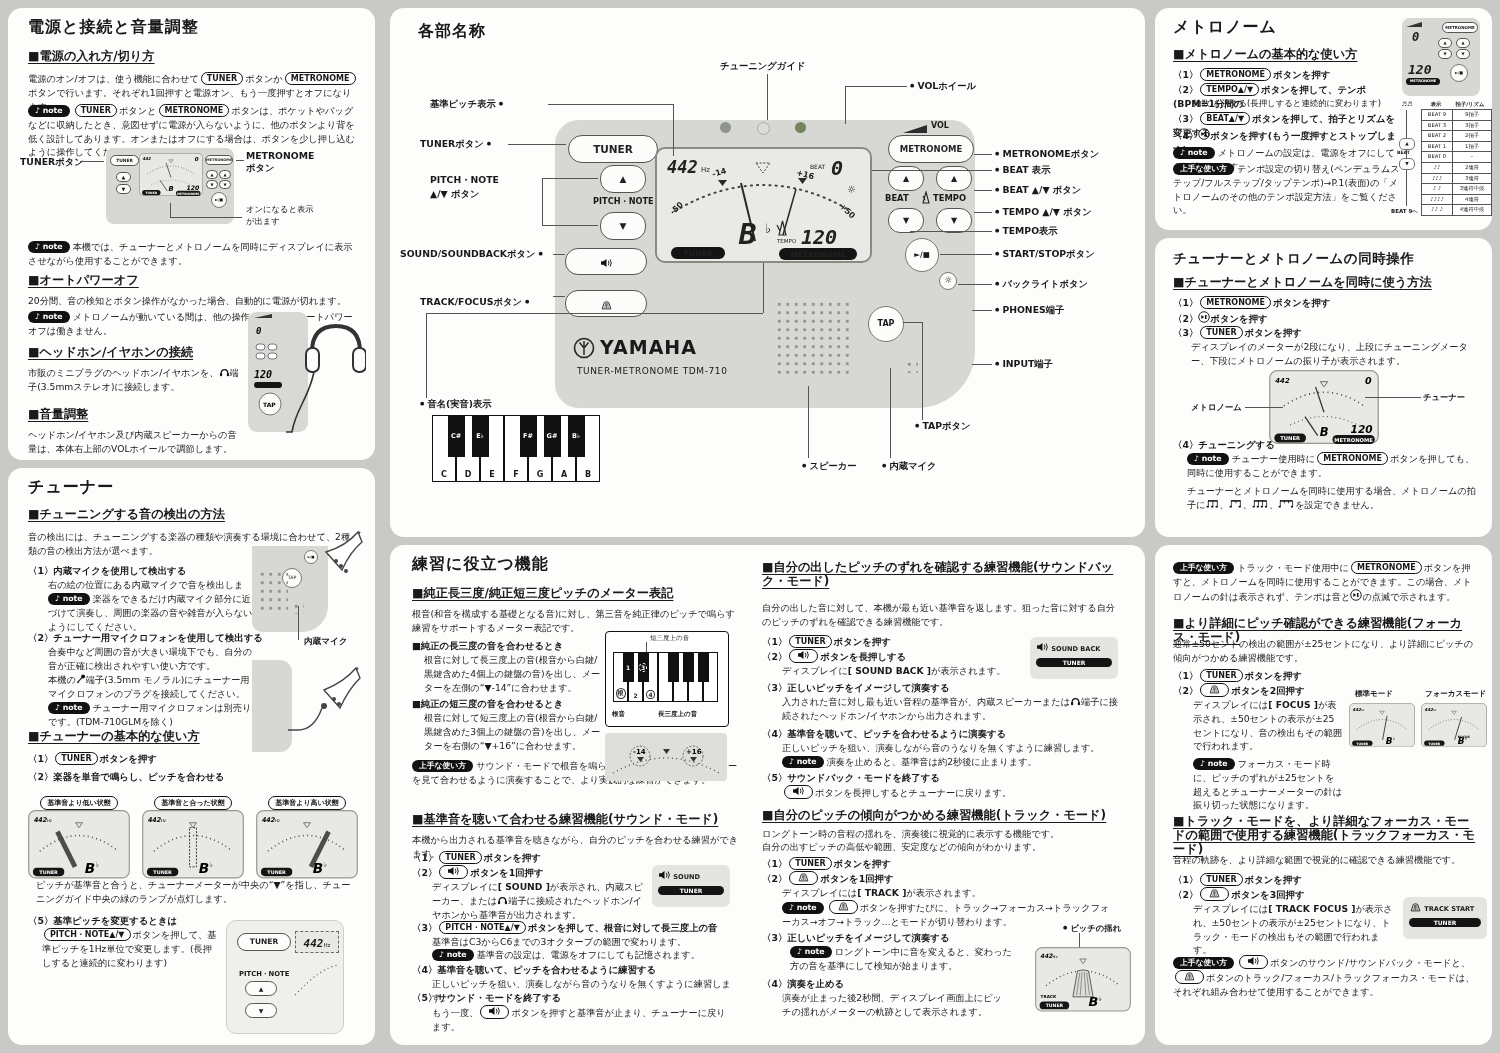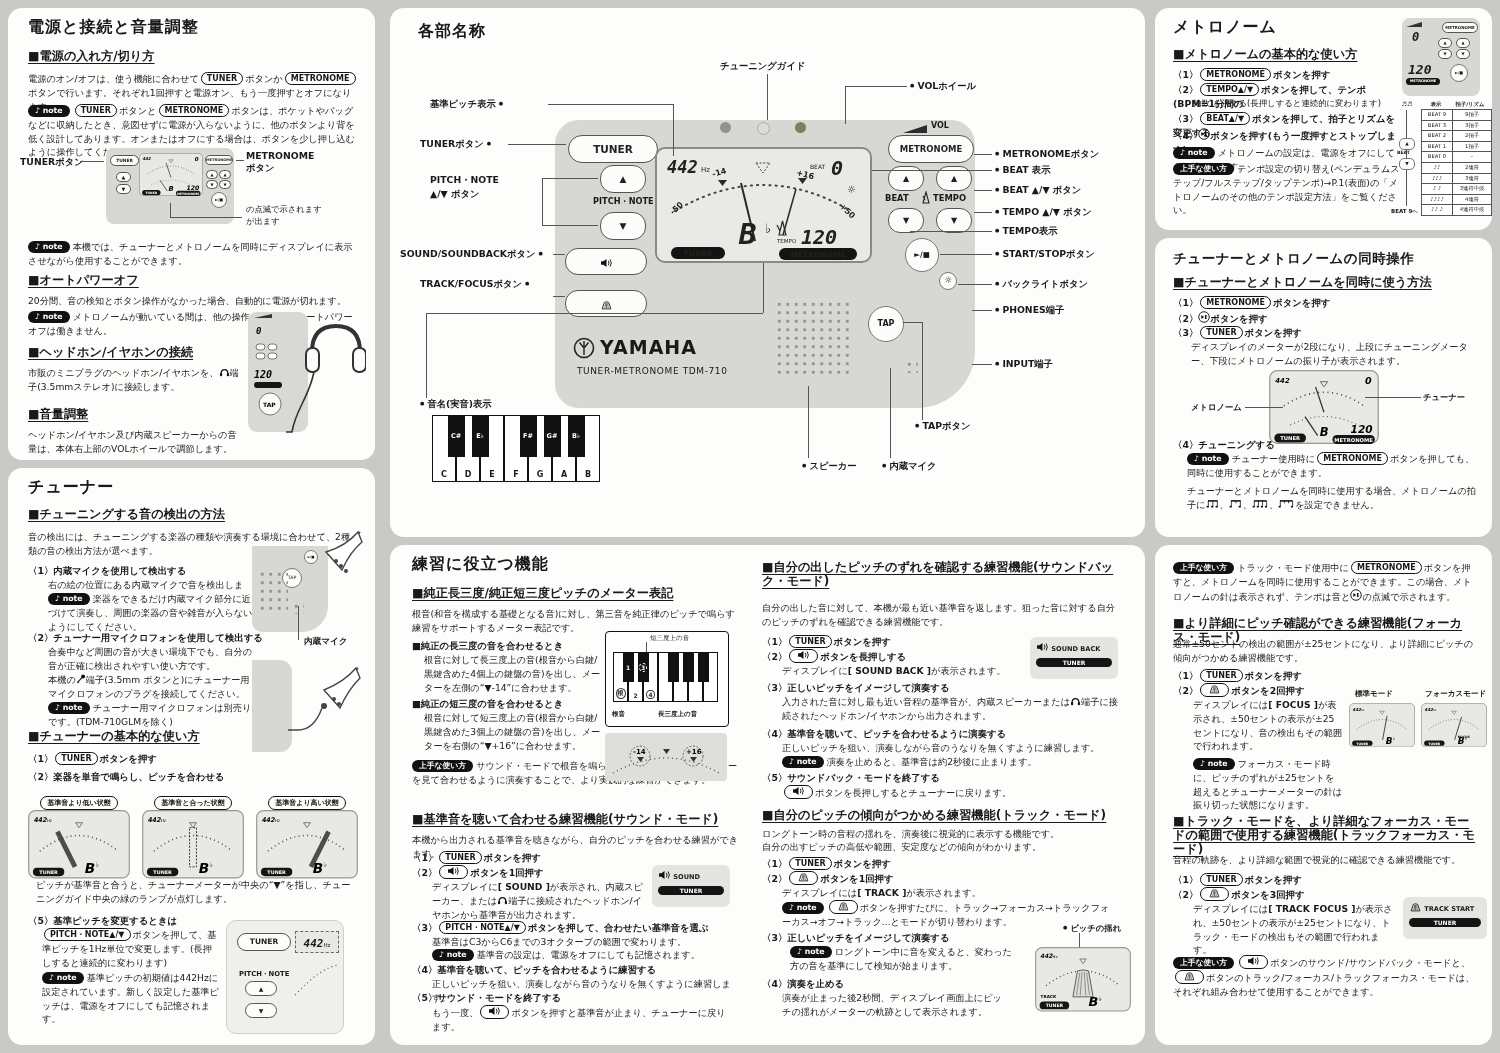--- a/index.html
+++ b/index.html
@@ -90,21 +90,21 @@
       <span class="pill-ui" style="left:113px;top:22px;width:10px;height:7px;font-size:4px;line-height:7px">▲</span>
       <span class="pill-ui" style="left:100px;top:32px;width:10px;height:7px;font-size:4px;line-height:7px">▼</span>
       <span class="pill-ui" style="left:113px;top:32px;width:10px;height:7px;font-size:4px;line-height:7px">▼</span>
       <span class="crc" style="left:105px;top:44px;width:14px;height:14px;font-size:4px;line-height:14px">►/■</span>
     </div>
     <div class="ln" style="left:216px;top:12px;width:8px;height:1px"></div>
     <div class="ll" style="left:226px;top:2px">METRONOME</div>
     <div class="ll" style="left:226px;top:14px">ボタン</div>
     <div class="ln" style="left:150px;top:55px;width:1px;height:14px"></div>
     <div class="ln" style="left:150px;top:69px;width:72px;height:1px"></div>
-    <div class="ll sm" style="left:226px;top:56px">の点滅で示されます</div>
+    <div class="ll sm" style="left:226px;top:56px">オンになると表示</div>
     <div class="ll sm" style="left:226px;top:68px">が出ます</div>
   </div>
   <div class="tb" style="left:20px;top:232px;width:330px"><span class="bdg">♪ note</span><span>本機では、チューナーとメトロノームを同時にディスプレイに表示させながら使用することができます。</span></div>
   <div class="tb h2" style="left:20px;top:266px">■オートパワーオフ</div>
   <div class="tb" style="left:20px;top:286px;width:330px">20分間、音の検知とボタン操作がなかった場合、自動的に電源が切れます。</div>
   <div class="tb" style="left:20px;top:302px;width:330px"><span class="bdg">♪ note</span><span>メトロノームが動いている間は、他の操作がなくてもオートパワーオフは働きません。</span></div>
   <div class="tb h2" style="left:20px;top:338px">■ヘッドホン/イヤホンの接続</div>
   <div class="tb" style="left:20px;top:358px;width:212px"><span>市販のミニプラグのヘッドホン/イヤホンを、</span><span class="si"><svg viewBox="0 0 12 10" width="11" height="9">
             <path d="M2.2 6.5Q2.2 1.8 6 1.8T9.8 6.5" fill="none" stroke="#111" stroke-width="1.4"></path>
             <rect x="1" y="5.6" width="2.4" height="3.6" rx="1.1" fill="#111"></rect>
@@ -139,21 +139,21 @@
   <div class="tb" style="left:20px;top:62px;width:330px">音の検出には、チューニングする楽器の種類や演奏する環境に合わせて、2種類の音の検出方法が選べます。</div>
   <div class="tb st" style="left:20px;top:96px;width:250px">〈1〉内蔵マイクを使用して検出する</div>
   <div class="tb" style="left:40px;top:110px;width:210px">右の絵の位置にある内蔵マイクで音を検出します。</div>
   <div class="tb" style="left:40px;top:124px;width:210px"><span class="bdg">♪ note</span><span>楽器をできるだけ内蔵マイク部分に近づけて演奏し、周囲の楽器の音や雑音が入らないようにしてください。</span></div>
   <div class="tb st" style="left:20px;top:163px;width:260px">〈2〉チューナー用マイクロフォンを使用して検出する</div>
   <div class="tb" style="left:40px;top:177px;width:208px">合奏中など周囲の音が大きい環境下でも、自分の音が正確に検出されやすい使い方です。</div>
   <div class="tb" style="left:40px;top:205px;width:208px"><span>本機の</span><span class="si"><svg viewBox="0 0 11 11" width="10" height="10">
             <path d="M1.5 9.5 L7 3.5" stroke="#111" stroke-width="1.2"></path>
             <circle cx="7.8" cy="2.8" r="2.2" fill="#111"></circle>
             <path d="M1.5 9.5 l2.2 .7 -1.5 -2.2z" fill="#111"></path>
-          </svg></span><span>端子(3.5mm ボタンと)にチューナー用マイクロフォンのプラグを接続してください。</span></div>
+          </svg></span><span>端子(3.5mm モノラル)にチューナー用マイクロフォンのプラグを接続してください。</span></div>
   <div class="tb" style="left:40px;top:233px;width:208px"><span class="bdg">♪ note</span><span>チューナー用マイクロフォンは別売りです。(TDM-710GLMを除く)</span></div>
 
   <div style="position:absolute;left:244px;top:68px;width:112px;height:118px">
     <div class="dev" style="left:0;top:10px;width:76px;height:86px;border-radius:0 0 26px 10px">
       <span class="crc" style="left:52px;top:4px;width:12px;height:12px;font-size:3.4px;line-height:12px">►/■</span>
       <span class="crc" style="left:30px;top:22px;width:18px;height:18px;font-size:4.6px;line-height:18px">TAP</span>
       <div class="dots" style="left:6px;top:24px;width:30px;height:40px"></div>
       <div class="dots" style="left:40px;top:56px;width:12px;height:12px"></div>
     </div>
     <svg style="position:absolute;left:48px;top:-6px" width="64" height="56">
@@ -226,21 +226,20 @@
               <text x="58" y="64" font-size="14" font-weight="bold" font-style="italic">B</text>
               <text x="69" y="58" font-size="7">♭</text>
               <rect x="5" y="59" width="32" height="8.5" rx="4.2" fill="#151515"></rect>
               <text x="21" y="65.4" font-size="5" fill="#fff" text-anchor="middle" font-weight="bold">TUNER</text>
             </svg></span>
     </div>
   </div>
   <div class="tb" style="left:28px;top:410px;width:322px">ピッチが基準音と合うと、チューナーメーターが中央の“▼”を指し、チューニングガイド中央の緑のランプが点灯します。</div>
   <div class="tb st" style="left:20px;top:446px;width:300px">〈5〉基準ピッチを変更するときは</div>
   <div class="tb" style="left:34px;top:460px;width:178px"><span class="sp">PITCH・NOTE▲/▼</span><span>ボタンを押して、基準ピッチを1Hz単位で変更します。(長押しすると連続的に変わります)</span></div>
-  <div class="tb" style="left:34px;top:503px;width:178px"><span class="bdg">♪ note</span><span>基準ピッチの初期値は442Hzに設定されています。新しく設定した基準ピッチは、電源をオフにしても記憶されます。</span></div>
   <div style="position:absolute;left:218px;top:452px;width:116px;height:112px;background:#efefec;border:1px solid #cfcfc9;border-radius:10px">
     <span class="pill-ui" style="left:10px;top:12px;width:52px;height:16px;font-size:7.5px;line-height:16px">TUNER</span>
     <span class="ll" style="left:12px;top:48px;font-size:6.8px">PITCH・NOTE</span>
     <span class="pill-ui" style="left:18px;top:60px;width:30px;height:13px;font-size:6px;line-height:13px">▲</span>
     <span class="pill-ui" style="left:18px;top:82px;width:30px;height:13px;font-size:6px;line-height:13px">▼</span>
     <span style="position:absolute;left:68px;top:10px;width:42px;height:20px;border:1.2px dashed #666;background:#e8e8e5;text-align:center">
       <span class="seg" style="font-size:11px">442</span><span style="font-size:5.5px">Hz</span>
     </span>
     <svg style="position:absolute;left:64px;top:36px" width="48" height="40">
       <path d="M4 38 Q30 10 48 8" fill="none" stroke="#666" stroke-width="1.4" stroke-dasharray="1 3.2"></path>
@@ -378,21 +377,21 @@
   <div class="ln" style="left:455px;top:78px;width:1px;height:38px"></div>
   <div class="ll r da" style="left:30px;top:130px;width:82px">TUNERボタン</div>
   <div class="ln" style="left:118px;top:136px;width:58px;height:1px"></div>
   <div class="ll r" style="left:40px;top:166px;width:108px">PITCH・NOTE</div>
   <div class="ll r" style="left:40px;top:180px;width:108px">▲/▼ ボタン</div>
   <div class="ln" style="left:152px;top:170px;width:1px;height:47px"></div>
   <div class="ln" style="left:152px;top:170px;width:56px;height:1px"></div>
   <div class="ln" style="left:152px;top:217px;width:56px;height:1px"></div>
   <div class="ll r da" style="left:10px;top:240px;width:148px">SOUND/SOUNDBACKボタン</div>
   <div class="ln" style="left:163px;top:246px;width:12px;height:1px"></div>
-  <div class="ll r da" style="left:30px;top:270px;width:128px">TRACK/FOCUSボタン</div>
+  <div class="ll r da" style="left:30px;top:288px;width:128px">TRACK/FOCUSボタン</div>
   <div class="ln" style="left:163px;top:288px;width:12px;height:1px"></div>
   <div class="ll db" style="left:30px;top:390px">音名(実音)表示</div>
   <div class="ln" style="left:36px;top:305px;width:1px;height:85px"></div>
   <div class="ln" style="left:36px;top:305px;width:337px;height:1px"></div>
   <div class="ln" style="left:373px;top:255px;width:1px;height:50px"></div>
 
   <div class="ll db" style="left:605px;top:140px">METRONOMEボタン</div>
   <div class="ln" style="left:584px;top:146px;width:18px;height:1px"></div>
   <div class="ll db" style="left:605px;top:156px">BEAT 表示</div>
   <div class="ln" style="left:482px;top:162px;width:120px;height:1px"></div>
@@ -483,21 +482,21 @@
             <rect x="1" y="5.6" width="2.4" height="3.6" rx="1.1" fill="#111"></rect>
             <rect x="8.6" y="5.6" width="2.4" height="3.6" rx="1.1" fill="#111"></rect>
           </svg></span><span>端子に接続されたヘッドホン/イヤホンから基準音が出力されます。</span></div>
   <div class="modecard" style="left:262px;top:320px;width:78px;height:42px">
     <div class="mrow"><span class="si"><svg viewBox="0 0 14 11" width="13" height="10">
               <path d="M1 3.5h2.6L7 1v9L3.6 7.5H1z" fill="#111"></path>
               <path d="M9 3q1.6 2.5 0 5M11 1.6q2.6 3.9 0 7.8" stroke="#111" fill="none" stroke-width="1"></path>
             </svg></span> <span>SOUND</span></div>
     <span class="mpill">TUNER</span>
   </div>
-  <div class="tb st" style="left:22px;top:376px"><span>〈3〉</span><span class="sp">PITCH・NOTE▲/▼</span><span>ボタンを押して、合わせたい基準音を選ぶ</span></div>
+  <div class="tb st" style="left:22px;top:376px"><span>〈3〉</span><span class="sp">PITCH・NOTE▲/▼</span><span>ボタンを押して、根音に対して長三度上の音</span></div>
   <div class="tb" style="left:42px;top:390px;width:300px">基準音はC3からC6までの3オクターブの範囲で変わります。</div>
   <div class="tb" style="left:42px;top:403px;width:300px"><span class="bdg">♪ note</span><span>基準音の設定は、電源をオフにしても記憶されます。</span></div>
   <div class="tb st" style="left:22px;top:418px">〈4〉基準音を聴いて、ピッチを合わせるように練習する</div>
   <div class="tb" style="left:42px;top:432px;width:300px">正しいピッチを狙い、演奏しながら音のうなりを無くすように練習します。</div>
   <div class="tb st" style="left:22px;top:446px">〈5〉サウンド・モードを終了する</div>
   <div class="tb" style="left:42px;top:460px;width:300px"><span>もう一度、</span><span class="sp ip"><svg viewBox="0 0 14 11" width="13" height="10">
             <path d="M1 3.5h2.6L7 1v9L3.6 7.5H1z" fill="#111"></path>
             <path d="M9 3q1.6 2.5 0 5M11 1.6q2.6 3.9 0 7.8" stroke="#111" fill="none" stroke-width="1"></path>
           </svg></span><span>ボタンを押すと基準音が止まり、チューナーに戻ります。</span></div>
 

